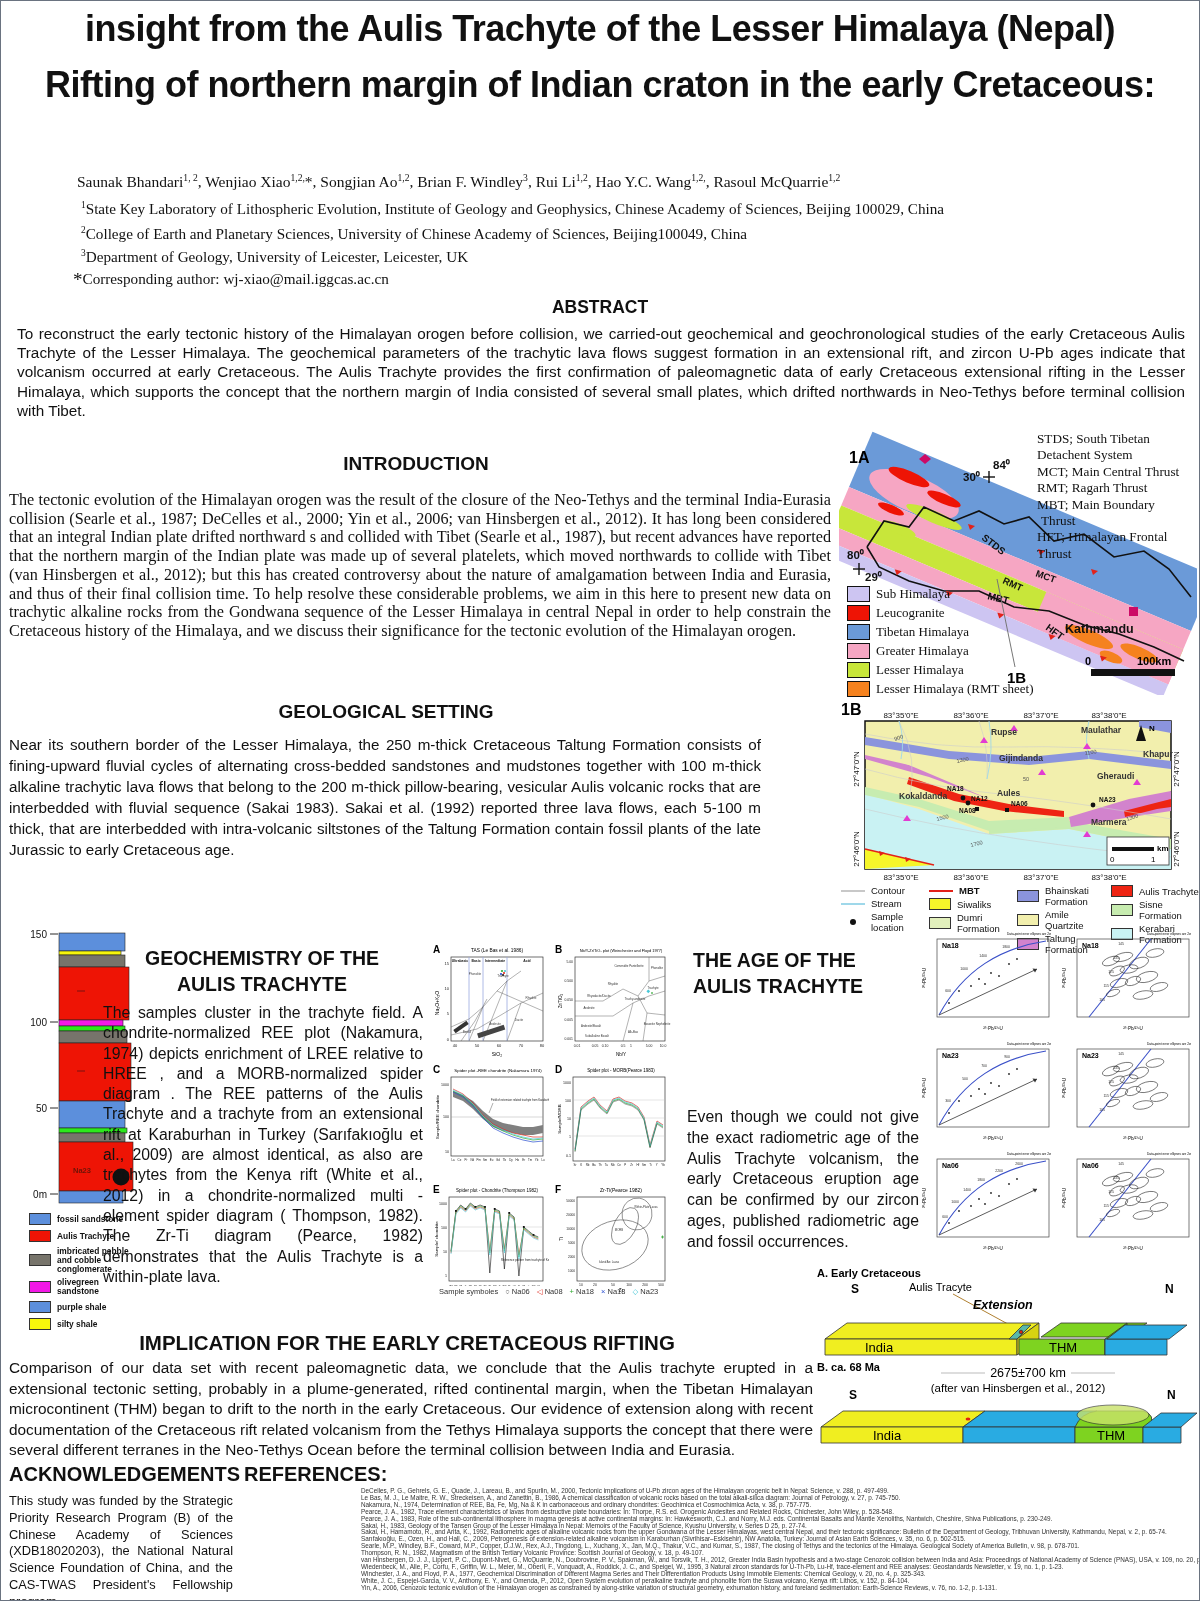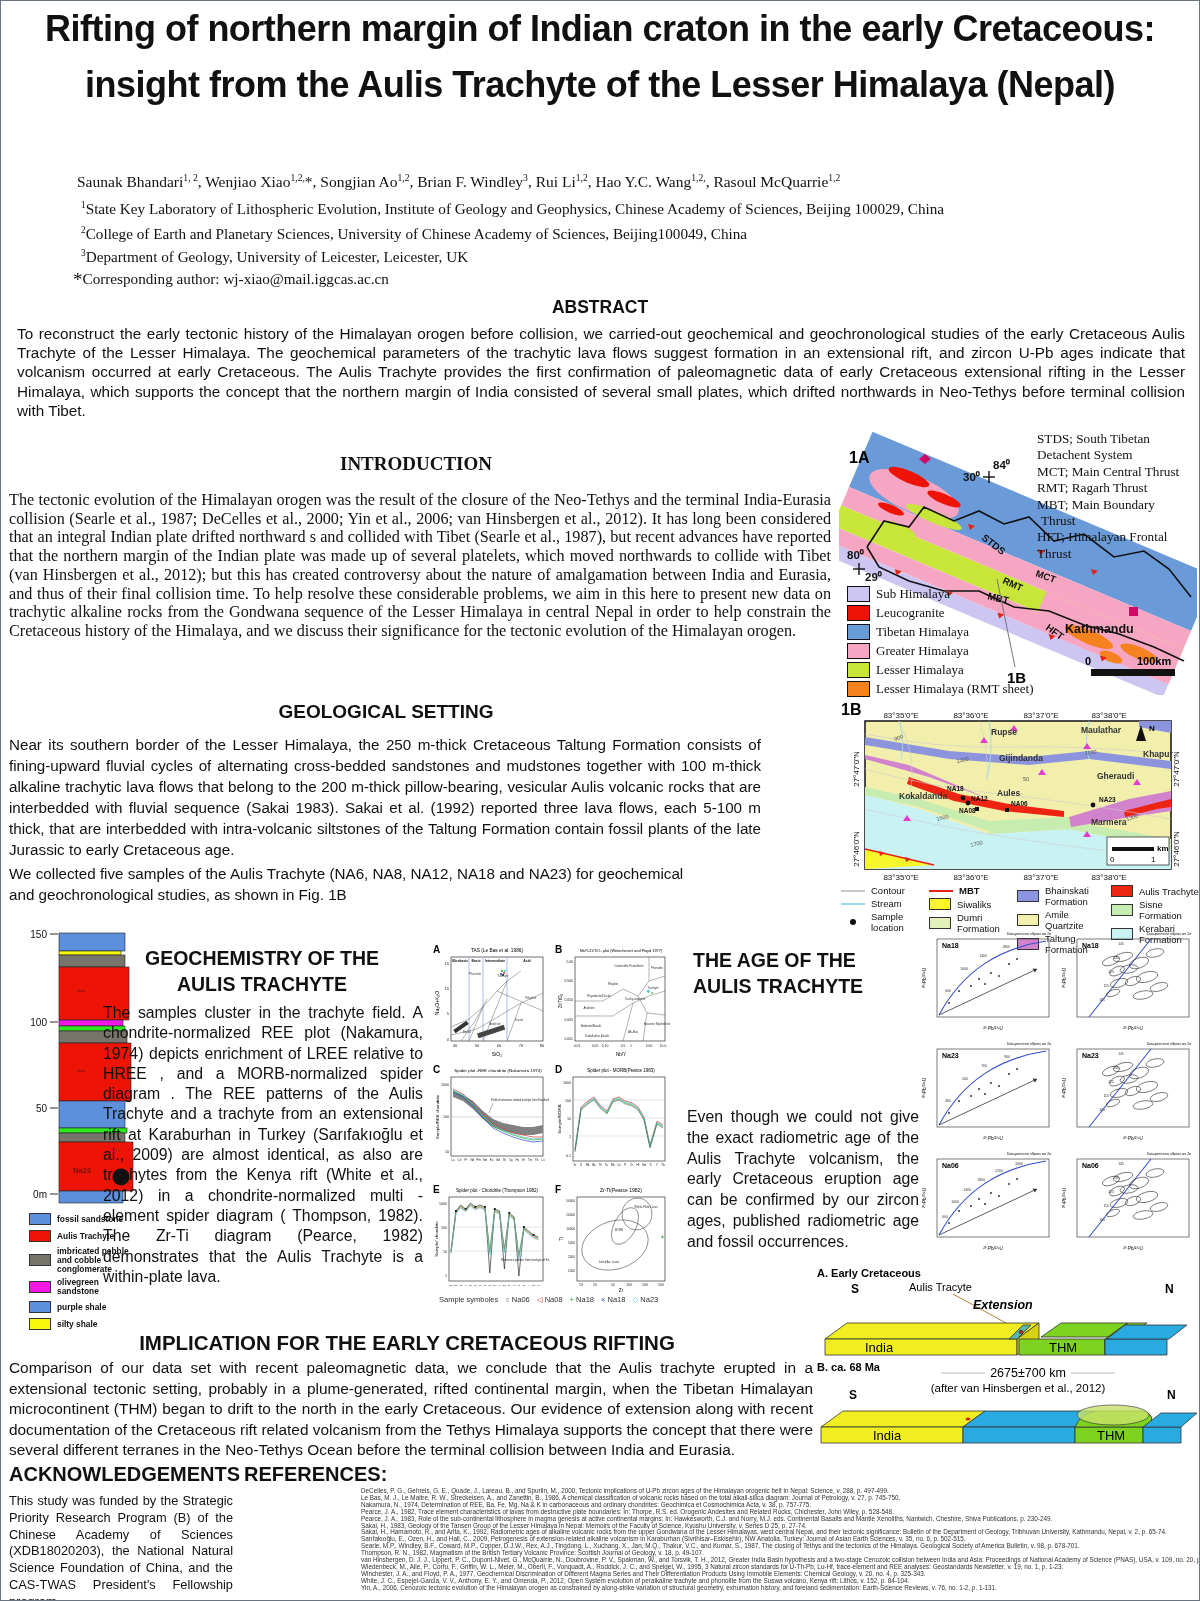--- a/index.html
+++ b/index.html
@@ -59,42 +59,42 @@
         <ellipse cx="100" cy="58" rx="9" ry="4" transform="rotate(-15 100 58)"></ellipse>
         <ellipse cx="96" cy="24" rx="9" ry="4" transform="rotate(-12 96 24)"></ellipse>
       </g>
     </g>
   </defs>
 </svg>
 
 <div id="page">
 
   <div class="abs ctr" style="left:0;right:0;top:44;font-size:36px;line-height:56px;font-weight:bold;letter-spacing:-0.5px;">
+    <div>insight from the Aulis Trachyte of the Lesser Himalaya (Nepal)</div>
     <div>Rifting of northern margin of Indian craton in the early Cretaceous:</div>
-    <div>insight from the Aulis Trachyte of the Lesser Himalaya (Nepal)</div>
   </div>
 
   <div class="abs serif" style="left:76;left:76px;top:172px;font-size:15.5px;">
     <span><span>Saunak Bhandari</span><sup>1, 2</sup><span>, </span></span>
     <span><span>Wenjiao Xiao</span><sup>1,2,</sup><span>*</span><span>, </span></span>
     <span><span>Songjian Ao</span><sup>1,2</sup><span>, </span></span>
     <span><span>Brian F. Windley</span><sup>3</sup><span>,  </span></span>
     <span><span>Rui Li</span><sup>1,2</sup><span>,  </span></span>
     <span><span>Hao Y.C. Wang</span><sup>1,2,</sup><span>, </span></span>
     <span><span>Rasoul McQuarrie</span><sup>1,2</sup></span>
   </div>
   <div class="abs serif" style="left:80px;top:199px;font-size:15.2px;"><sup>1</sup><span>State Key Laboratory of Lithospheric Evolution, Institute of Geology and Geophysics, Chinese Academy of Sciences, Beijing 100029, China</span></div>
   <div class="abs serif" style="left:80px;top:224px;font-size:15.2px;"><sup>2</sup><span>College of Earth and Planetary Sciences, University of Chinese Academy of Sciences, Beijing100049, China</span></div>
   <div class="abs serif" style="left:80px;top:247px;font-size:15.2px;"><sup>3</sup><span>Department of Geology, University of Leicester, Leicester, UK</span></div>
   <div class="abs serif" style="left:72px;top:268px;font-size:15.2px;font-family:Liberation Serif, serif;"><span style="font-size:19px;vertical-align:-2px;">*</span><span>Corresponding author: wj-xiao@mail.iggcas.ac.cn</span></div>
 
   <div class="abs ctr b" style="left:0;right:0;top:296px;font-size:17.5px;">ABSTRACT</div>
   <div class="abs just" style="left:16px;top:323px;width:1168px;font-size:15.3px;line-height:19.2px;">To reconstruct the early tectonic history of the Himalayan orogen before collision, we carried-out geochemical and geochronological studies of the early Cretaceous Aulis Trachyte of the Lesser Himalaya. The geochemical parameters of the trachytic lava flows suggest formation in an extensional rift, and zircon U-Pb ages indicate that volcanism occurred at early Cretaceous. The Aulis Trachyte provides the first confirmation of paleomagnetic data of early Cretaceous extensional rifting in the Lesser Himalaya, which supports the concept that the northern margin of India consisted of several small plates, which drifted northwards in Neo-Tethys before terminal collision with Tibet.</div>
 
-  <div class="abs ctr b" style="left:0;top:452px;width:830px;font-size:19px;font-family:Liberation Serif, serif;">INTRODUCTION</div>
+  <div class="abs ctr b" style="left:0;top:452px;width:830px;font-size:19px;">INTRODUCTION</div>
   <div class="abs serif just" style="left:8px;top:490px;width:822px;font-size:16.2px;line-height:18.7px;">The tectonic evolution of the Himalayan orogen was the result of the closure of the Neo-Tethys and the terminal India-Eurasia collision (Searle et al., 1987; DeCelles et al., 2000; Yin et al., 2006; van Hinsbergen et al., 2012). It has long been considered that an integral Indian plate drifted northward s and collided with Tibet (Searle et al., 1987), but recent advances have reported that the northern margin of the Indian plate was made up of several platelets, which moved northwards to collide with Tibet (van Hinsbergen et al., 2012); but this has created controversy about the nature of amalgamation between India and Eurasia, and thus of their final collision time. To help resolve these considerable problems, we aim in this here to present new data on trachytic alkaline rocks from the Gondwana sequence of the Lesser Himalaya in central Nepal in order to help constrain the Cretaceous history of the Himalaya, and we discuss their significance for the tectonic evolution of the Himalayan orogen.</div>
 
   <div class="abs" style="left:838px;top:428px;width:358px;height:266px;">
     <svg width="358" height="266" viewBox="0 0 358 266">
       <g>
         <polygon points="33.5,2.8 375.5,146.8 352,202 10,58" fill="#6b9ad8"></polygon>
         <polygon points="10,58 352,202 344.2,220.4 2.2,76.4" fill="#f6a6c3"></polygon>
         <polygon points="2.2,76.4 344.2,220.4 335.5,240.6 -6.5,96.6" fill="#c8e63a"></polygon>
         <polygon points="-6.5,96.6 335.5,240.6 329.3,255.3 -12.8,111.3" fill="#f6a6c3"></polygon>
         <polygon points="-12.8,111.3 329.3,255.3 323.8,268.2 -18.2,124.2" fill="#cdc5f2"></polygon>
@@ -187,21 +187,20 @@
         </div>
       <div class="swrow">
           <div class="sw" style="background: rgb(245, 130, 31);"></div>
           <span class="serif" style="font-size:13px;">Lesser Himalaya (RMT sheet)</span>
         </div>
     </div>
   </div>
 
   <div class="abs ctr b" style="left:0;top:700px;width:770px;font-size:19px;">GEOLOGICAL SETTING</div>
   <div class="abs just" style="left:8px;top:733px;width:752px;font-size:15.2px;line-height:21px;">Near its southern border of the Lesser Himalaya, the 250 m-thick Cretaceous Taltung Formation consists of fining-upward fluvial cycles of alternating cross-bedded  sandstones and mudstones together with 100 m-thick alkaline trachytic lava flows that belong to the 200 m-thick pillow-bearing, vesicular Aulis volcanic rocks that are interbedded with fluvial sequence (Sakai 1983). Sakai et al. (1992) reported three lava flows, each 5-100 m thick, that are interbedded with intra-volcanic siltstones of the Taltung Formation contain fossil plants of the late Jurassic to early Cretaceous age.</div>
-  <div class="abs" style="left:8px;top:862px;width:700px;font-size:15.2px;line-height:21px;">We collected five samples of the Aulis Trachyte (NA6, NA8, NA12, NA18 and NA23) for geochemical and geochronological studies, as shown in Fig. 1B</div>
 
   <div class="abs" style="left:838px;top:698px;width:360px;height:218px;">
     <svg width="360" height="186" viewBox="0 0 360 186">
       <text x="2" y="16" font-size="16" font-weight="bold">1B</text>
       <g>
         <rect x="26" y="22" width="306" height="148" fill="#f2efad" stroke="#111" stroke-width="1.5"></rect>
         <polygon points="26,95 80,110 150,135 230,130 332,150 332,170 26,170" fill="#c9f2f3"></polygon>
         <polygon points="150,128 230,122 332,140 332,150 230,130 150,135" fill="#c7ecb0"></polygon>
         <polygon points="26,88 80,100 150,122 230,118 230,128 150,132 80,108 26,96" fill="#c7ecb0"></polygon>
         <polygon points="26,50 70,66 150,92 210,108 150,100 90,78 26,60" fill="#d283cd"></polygon>
@@ -697,21 +696,21 @@
       <ellipse cx="84" cy="33" rx="15" ry="16" transform="rotate(8 84 33)"></ellipse>
     </g>
     <g font-size="2.8" fill="#333" text-anchor="middle">
       <text x="93" y="27">Within-Plate Lavas</text>
       <text x="66" y="50">MORB</text>
       <text x="56" y="82">Island Arc Lavas</text>
     </g>
     <path d="M108,56 l3,0 M109.5,54.5 l0,3" stroke="#2faa30" stroke-width="0.8"></path>
   </svg>
 
-  <div class="abs" style="left:438px;top:1286px;width:240px;font-size:7.5px;color:#333;display:flex;gap:7px;align-items:center;margin-top:8px;">
+  <div class="abs" style="left:438px;top:1286px;width:240px;font-size:7.5px;color:#333;display:flex;gap:7px;align-items:center;">
     <span>Sample symboles</span>
     <span><span style="color:#444444;">○</span> <span>Na06</span></span>
     <span><span style="color:#e03025;">◁</span> <span>Na08</span></span>
     <span><span style="color:#2faa30;">+</span> <span>Na18</span></span>
     <span><span style="color:#2a4fd0;">×</span> <span>Na18</span></span>
     <span><span style="color:#49c8d8;">◇</span> <span>Na23</span></span>
   </div>
 
   <div class="abs b" style="left:692px;top:946px;width:230px;font-size:19.5px;line-height:26px;">
     <div>THE AGE OF THE</div>

